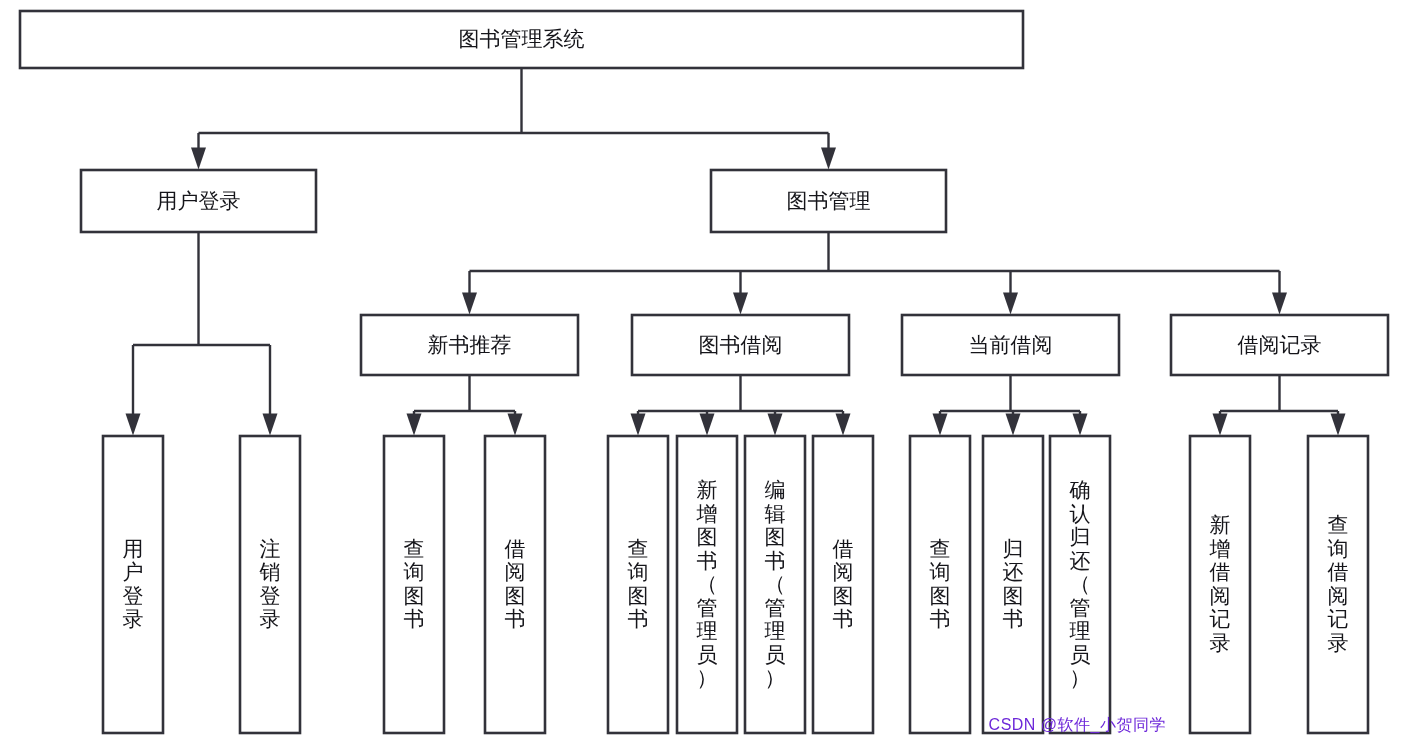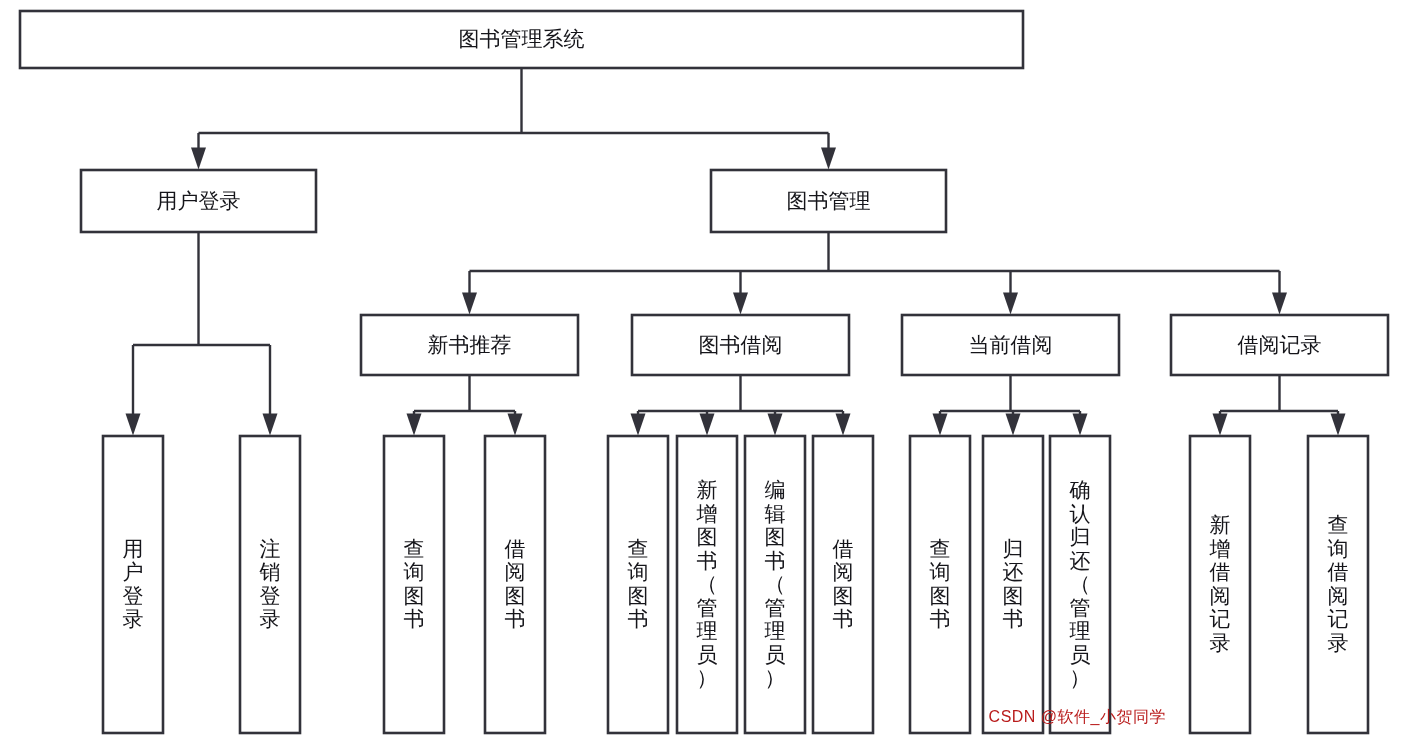--- a/index.html
+++ b/index.html
@@ -51,24 +51,24 @@
   }
   .node-label-v {
     font-family: "Liberation Sans", "DejaVu Sans", sans-serif;
     font-size: 21px;
     fill: #15151a;
     text-anchor: middle;
   }
   .watermark {
     position: absolute;
     right: 14px;
-    bottom: 19px;
+    bottom: 11px;
     font-family: "Liberation Sans", "DejaVu Sans", sans-serif;
     font-size: 16px;
-    color: #b91c1c;
+    color: #6d28d9;
     letter-spacing: 0.5px;
     white-space: nowrap;
     pointer-events: none;
   }
 </style>
 </head>
 <body>
 
 <div id="diagram-root">
   <svg class="tree-canvas" viewBox="0 0 1405 747" xmlns="http://www.w3.org/2000/svg">

